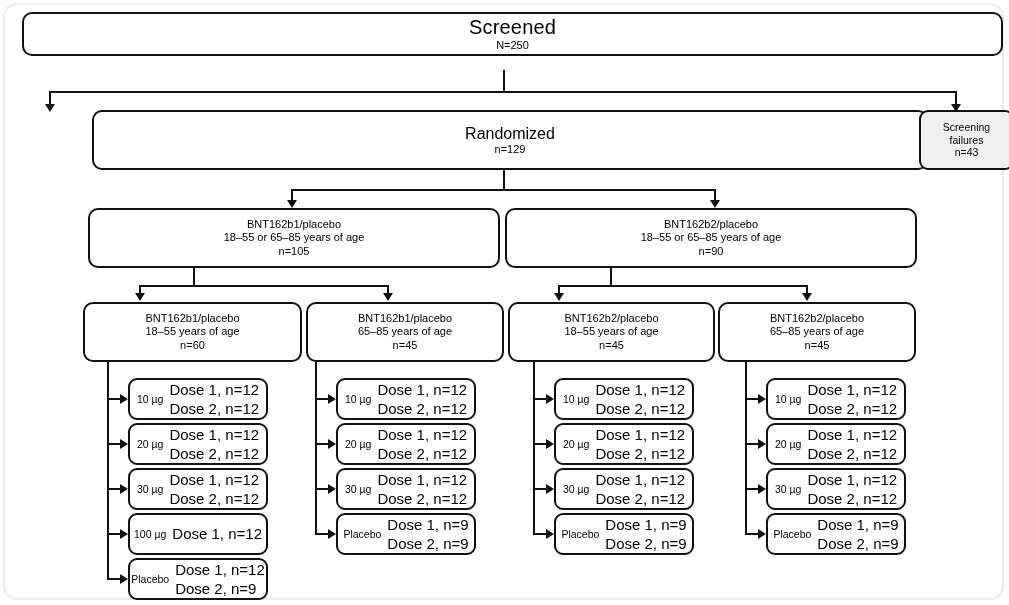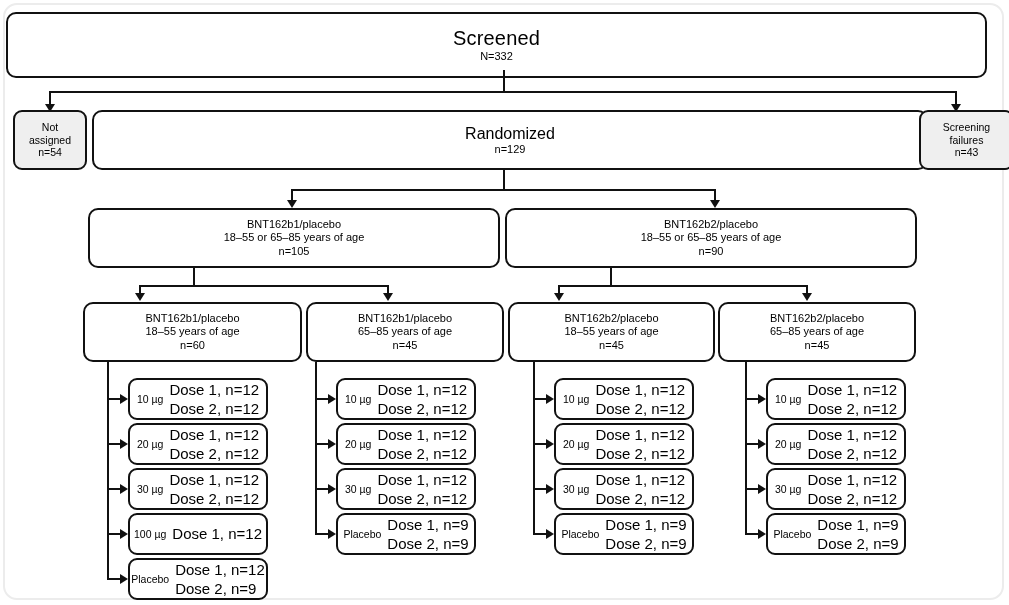--- a/index.html
+++ b/index.html
@@ -80,37 +80,32 @@
     border-left:8px solid #111111;
   }
 </style>
 </head>
 <body>
 
 <div id="figure">
 
   <div class="outer-frame"></div>
 
-  <div class="box" style="left:6px;top:12px;width:981px;height:66px;">
+  <div class="box" style="left:22px;top:12px;width:981px;height:44px;">
     <div class="t-big">Screened</div>
-    <div class="t-sm">N=332</div>
+    <div class="t-sm">N=250</div>
   </div>
 
   <div class="line vline" style="left:503px;top:70px;width:2px;height:22px;"></div>
   <div class="line hline" style="left:49px;top:91px;width:908px;height:2px;"></div>
   <div class="line vline" style="left:49px;top:91px;width:2px;height:14px;"></div>
   <div class="arrow arrow-down" style="left:45px;top:104px;"></div>
   <div class="line vline" style="left:955px;top:91px;width:2px;height:14px;"></div>
   <div class="arrow arrow-down" style="left:951px;top:104px;"></div>
 
-  <div class="box gray" style="left:13px;top:110px;width:74px;height:60px;">
-    <div class="t-xs">Not</div>
-    <div class="t-xs">assigned</div>
-    <div class="t-xs">n=54</div>
-  </div>
 
   <div class="box" style="left:92px;top:110px;width:836px;height:60px;">
     <div class="t-mid">Randomized</div>
     <div class="t-sm">n=129</div>
   </div>
 
   <div class="box gray" style="left:919px;top:110px;width:95px;height:60px;">
     <div class="t-xs">Screening</div>
     <div class="t-xs">failures</div>
     <div class="t-xs">n=43</div>

